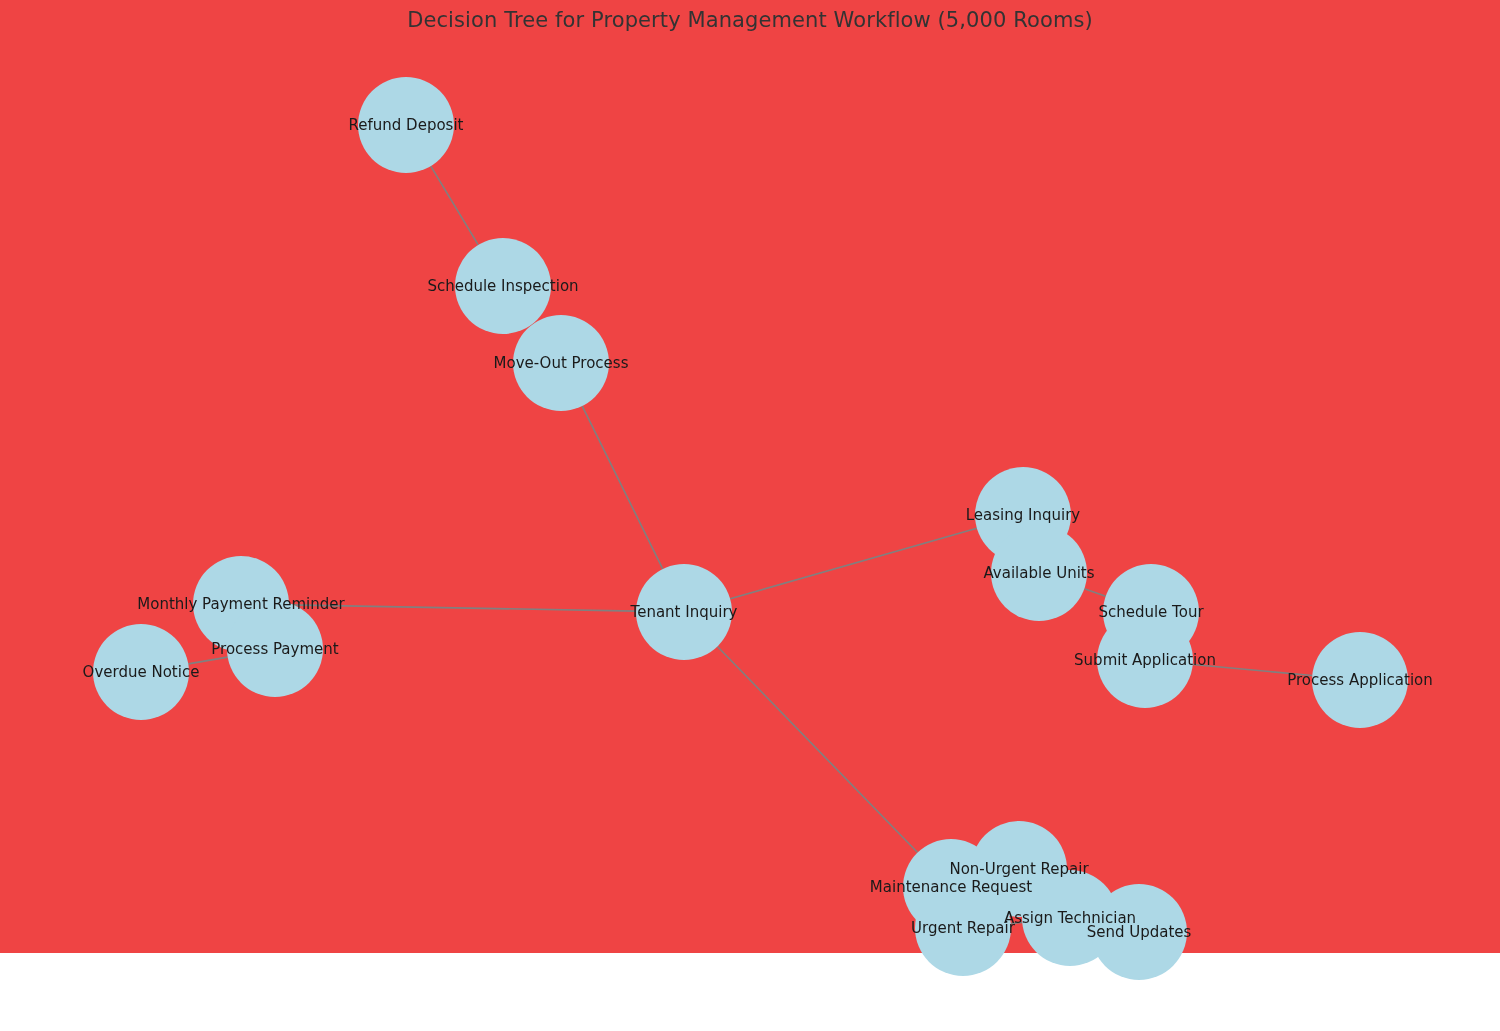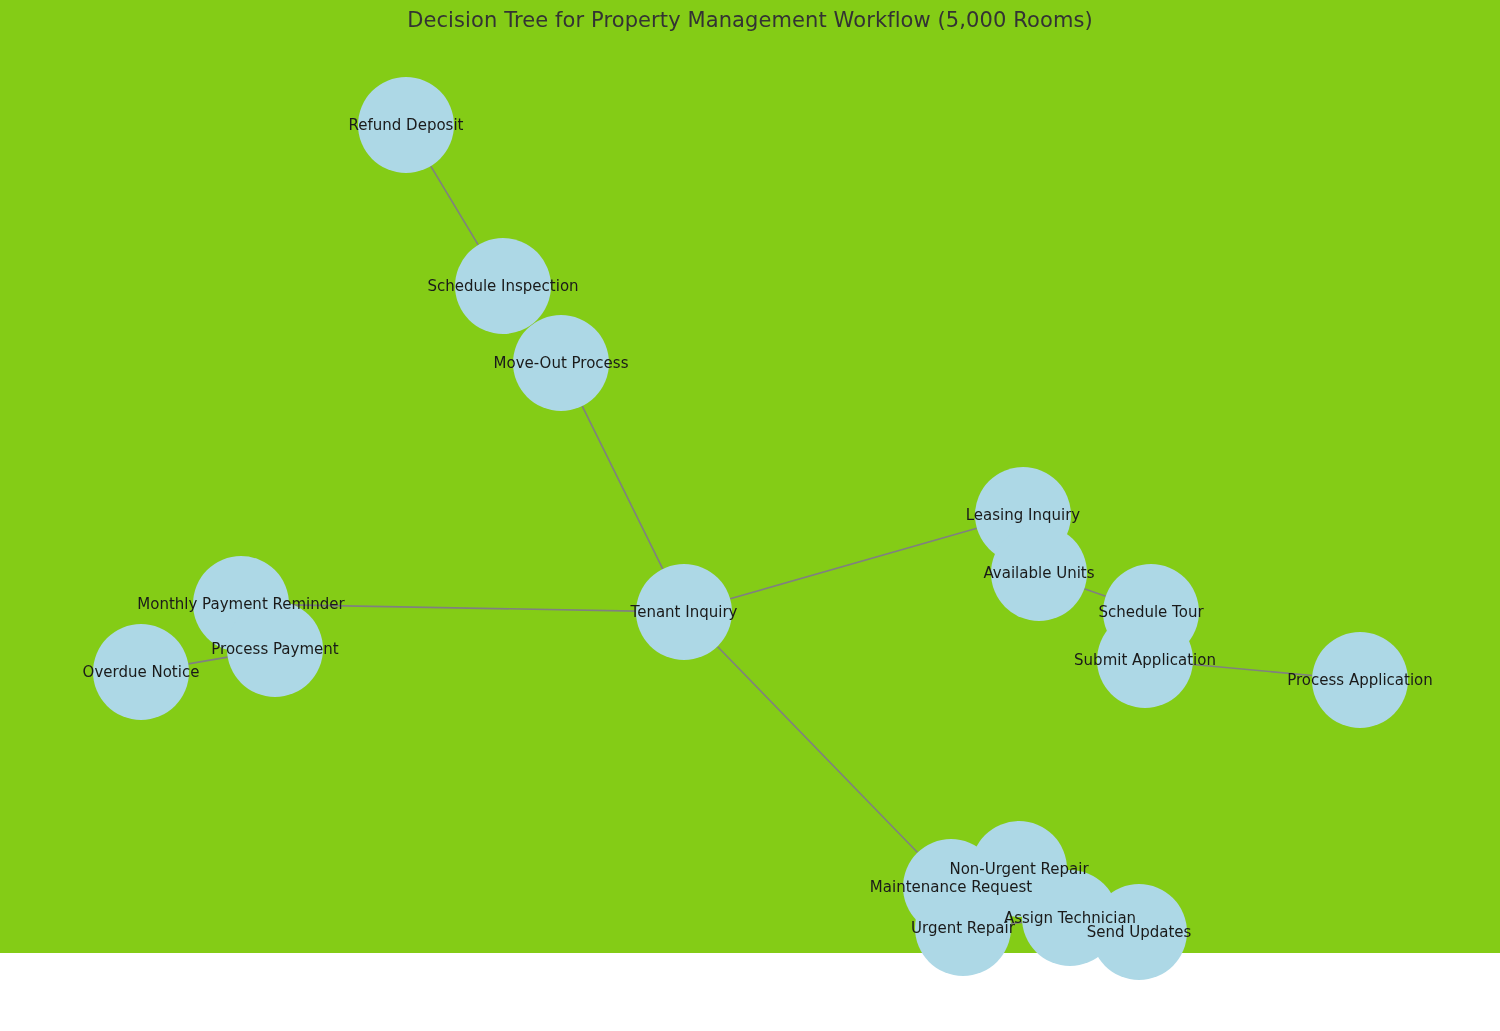--- a/index.html
+++ b/index.html
@@ -10,21 +10,21 @@
   body {
     width: 1500px;
     height: 1031px;
     font-family: "DejaVu Sans", sans-serif;
     overflow: hidden;
   }
   #figure {
     position: relative;
     width: 1500px;
     height: 953px;
-    background: #84cc16;
+    background: #ef4444;
   }
   #chart-title {
     position: absolute;
     left: 0;
     top: 8px;
     width: 1500px;
     text-align: center;
     font-size: 21px;
     color: #333333;
     font-family: "DejaVu Sans", sans-serif;

